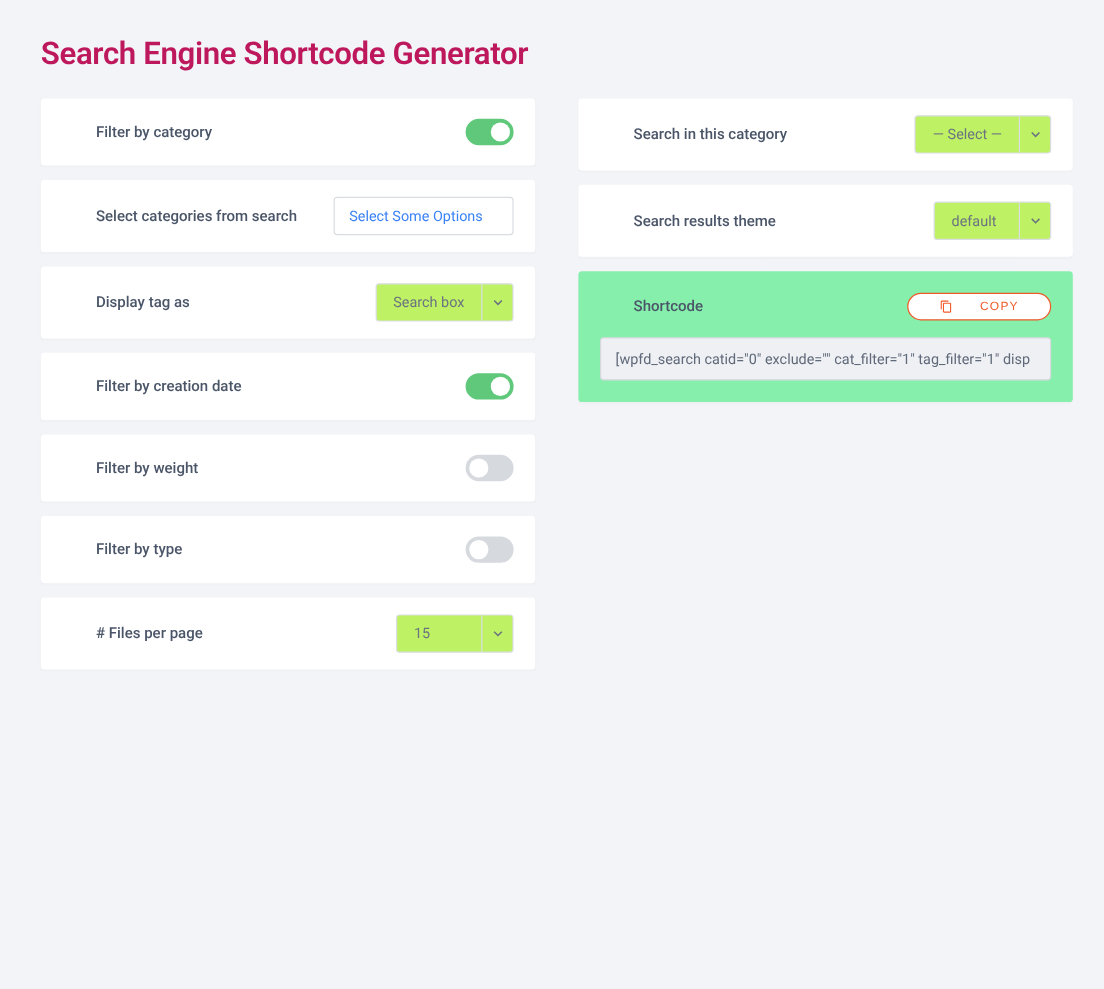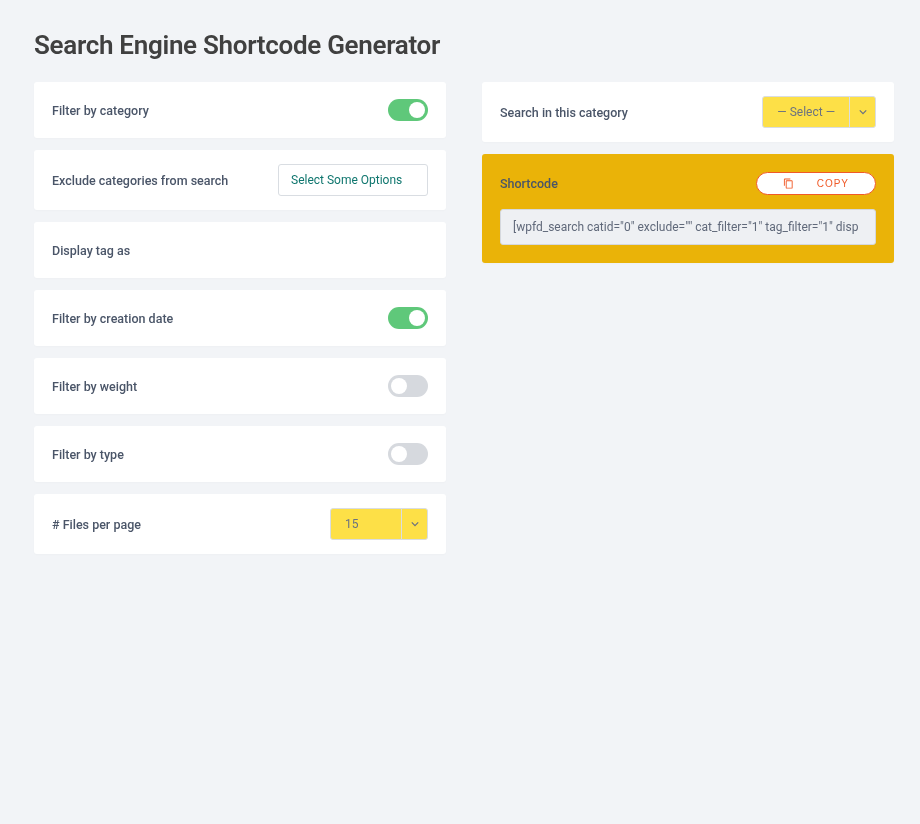--- a/index.html
+++ b/index.html
@@ -9,21 +9,21 @@
       width: 920px;
       height: 824px;
       overflow: hidden;
     }
     .container {
       padding: 30px 30px 30px 34px;
     }
     h1 {
       font-size: 26px;
       font-weight: 600;
-      color: #404040;
+      color: #be185d;
       margin-bottom: 22px;
       letter-spacing: -0.3px;
     }
     .columns {
       display: flex;
       gap: 36px;
     }
     .col {
       display: flex;
       flex-direction: column;
@@ -38,20 +38,21 @@
       display: flex;
       align-items: center;
       justify-content: space-between;
       min-height: 56px;
       box-shadow: 0 1px 2px rgba(0,0,0,0.02);
     }
     .label {
       font-size: 12.5px;
       color: #4a5568;
       font-weight: 500;
+      margin-left: 28px;
     }
     
     .toggle {
       width: 40px;
       height: 22px;
       border-radius: 11px;
       position: relative;
       cursor: pointer;
     }
     .toggle .knob {
@@ -67,50 +68,50 @@
     .toggle.on .knob { left: 21px; }
     .toggle.off { background: #d6d9de; }
     .toggle.off .knob { left: 3px; }
     
     .multi-box {
       border: 1px solid #d9dde2;
       border-radius: 3px;
       padding: 8px 12px;
       min-width: 150px;
       font-size: 12px;
-      color: #0f766e;
+      color: #3b82f6;
       cursor: pointer;
     }
     
     .select {
       display: flex;
       border: 1px solid #d9dde2;
       border-radius: 3px;
       overflow: hidden;
       cursor: pointer;
-      background: #fde047;
+      background: #bef264;
     }
     .select .value {
       padding: 8px 14px;
       min-width: 70px;
       font-size: 12px;
       color: #6b7280;
     }
     .select .arrow {
       border-left: 1px solid #d9dde2;
       width: 26px;
       display: flex;
       align-items: center;
       justify-content: center;
       color: #6b7280;
     }
     .arrow svg { width: 8px; height: 8px; }
     
     .shortcode-card {
-      background: #eab308;
+      background: #86efac;
       border-radius: 3px;
       padding: 18px;
       box-shadow: 0 1px 2px rgba(0,0,0,0.02);
     }
     .shortcode-header {
       display: flex;
       align-items: center;
       justify-content: space-between;
       margin-bottom: 14px;
     }
@@ -150,27 +151,35 @@
     <div class="col left">
 
       <div class="card">
         <span class="label">Filter by category</span>
         <div class="toggle on">
             <div class="knob"></div>
           </div>
       </div>
 
       <div class="card">
-        <span class="label">Exclude categories from search</span>
+        <span class="label">Select categories from search</span>
         <div class="multi-box">Select Some Options</div>
       </div>
 
 
       <div class="card">
         <span class="label">Display tag as</span>
+        <div class="select">
+          <div class="value">Search box</div>
+          <div class="arrow">
+            <svg viewBox="0 0 10 10">
+                <path d="M1 3 L5 7 L9 3" stroke="#6b7280" stroke-width="1.6" fill="none"></path>
+              </svg>
+          </div>
+        </div>
       </div>
 
       <div class="card">
         <span class="label">Filter by creation date</span>
         <div class="toggle on">
             <div class="knob"></div>
           </div>
       </div>
 
 
@@ -211,20 +220,31 @@
         <div class="select">
           <div class="value">— Select —</div>
           <div class="arrow">
             <svg viewBox="0 0 10 10">
                 <path d="M1 3 L5 7 L9 3" stroke="#6b7280" stroke-width="1.6" fill="none"></path>
               </svg>
           </div>
         </div>
       </div>
 
+      <div class="card">
+        <span class="label">Search results theme</span>
+        <div class="select">
+          <div class="value">default</div>
+          <div class="arrow">
+            <svg viewBox="0 0 10 10">
+                <path d="M1 3 L5 7 L9 3" stroke="#6b7280" stroke-width="1.6" fill="none"></path>
+              </svg>
+          </div>
+        </div>
+      </div>
 
       <div class="shortcode-card">
         <div class="shortcode-header">
           <span class="label">Shortcode</span>
           <button class="copy-btn">
             <svg viewBox="0 0 24 24">
                 <path d="M16 1H4a2 2 0 0 0-2 2v14h2V3h12V1zm3 4H8a2 2 0 0 0-2 2v14a2 2 0 0 0 2 2h11a2 2 0 0 0 2-2V7a2 2 0 0 0-2-2zm0 16H8V7h11v14z"></path>
               </svg>
             <span>COPY</span>
           </button>

